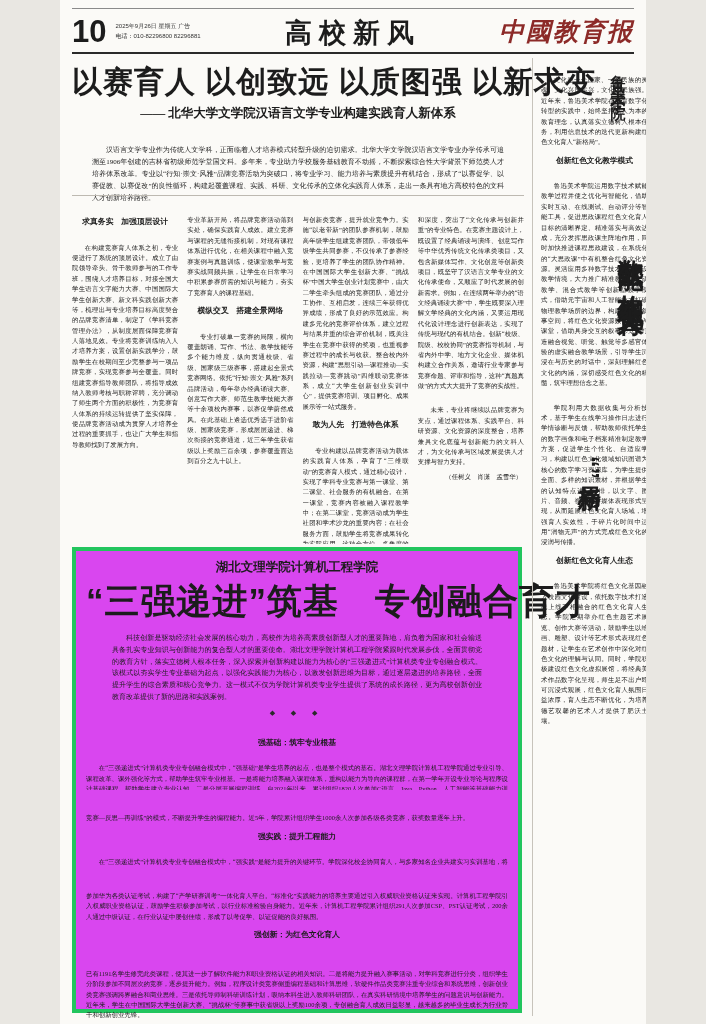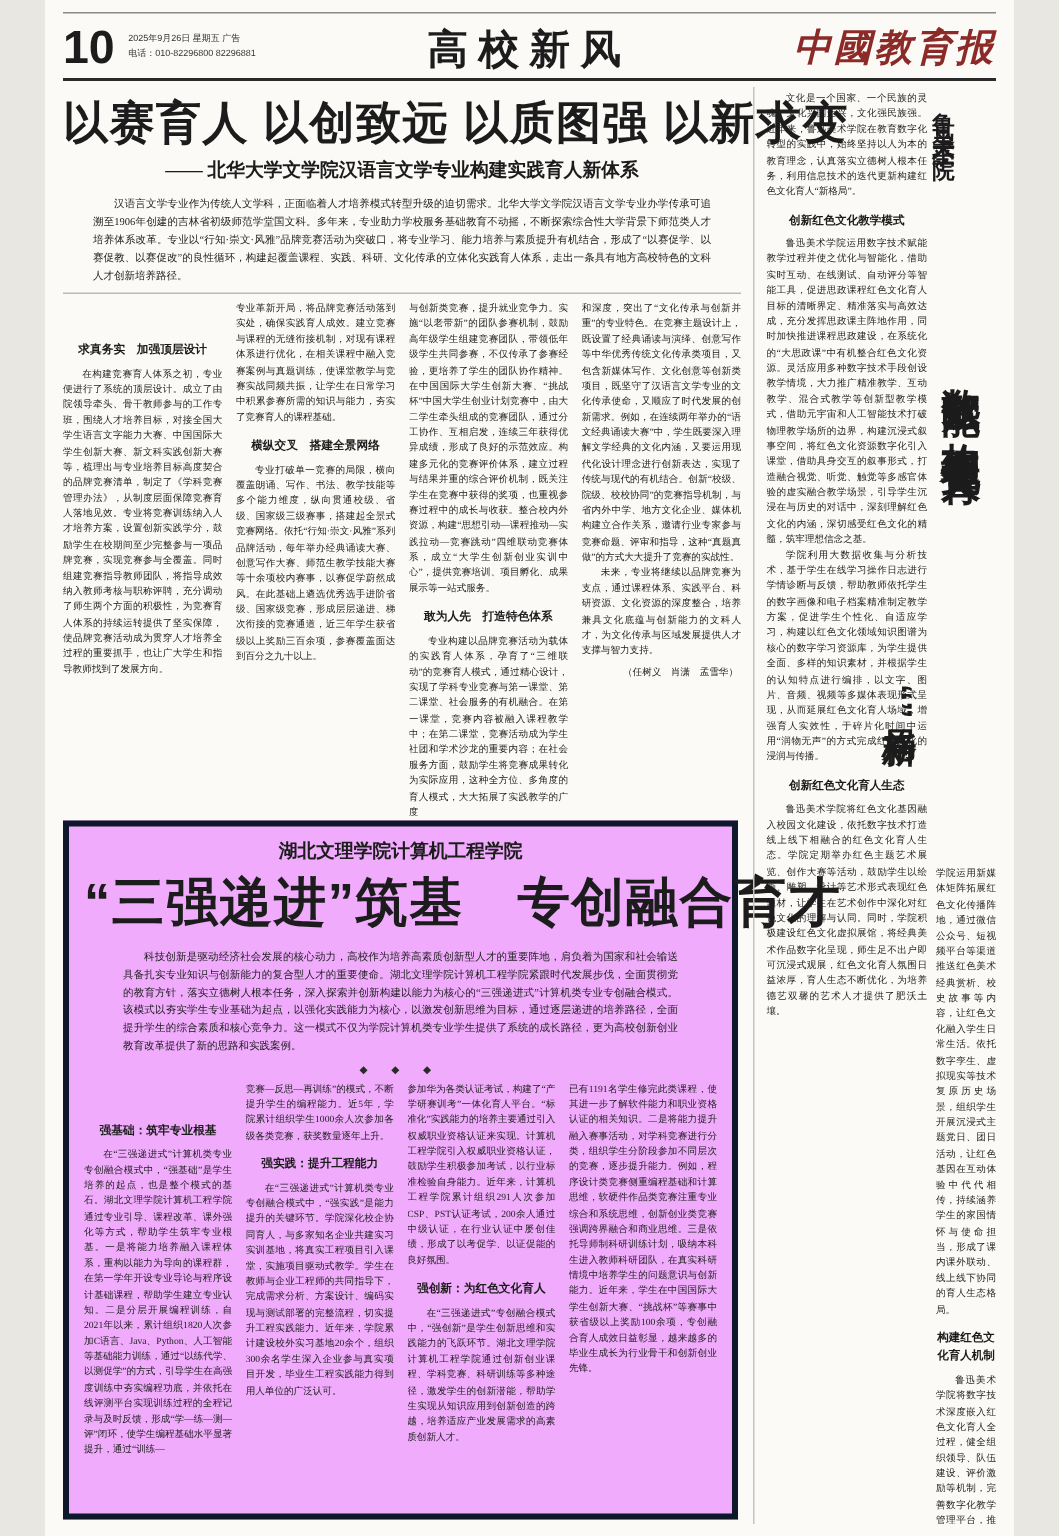--- a/index.html
+++ b/index.html
@@ -1,18 +1,18 @@
 <!DOCTYPE html>
 <html><head>
 <meta charset="utf-8">
 <style>
   * { margin:0; padding:0; box-sizing:border-box; }
   html,body { background:#e9e7e2; }
   #page {
-    position:relative; width:646px; height:1024px; margin:0 auto;
+    position:relative; width:586px; height:1024px; margin:0 auto;
     background:#fbfaf7; color:#1c1c1c; overflow:hidden;
     font-family:"Liberation Serif", serif;
   }
   
   .top-rule { position:absolute; top:8px; left:12px; right:12px; border-top:1px solid #8a8a8a; }
   .header { position:absolute; top:13px; left:12px; right:12px; height:36px; display:flex; align-items:center; }
   .pagenum { font-size:31px; font-weight:bold; font-family:"Liberation Sans",sans-serif; line-height:1; }
   .dateblock { margin-left:9px; font-size:6px; line-height:1.7; color:#333; font-family:"Liberation Sans",sans-serif; }
   .section-title { position:absolute; left:50%; top:2px; transform:translateX(-50%); font-size:27px; font-weight:bold; letter-spacing:7px; white-space:nowrap; }
   .masthead { margin-left:auto; font-size:25px; font-weight:bold; font-style:italic; color:#8c2a28; letter-spacing:2px; white-space:nowrap; }
@@ -23,32 +23,32 @@
   .left-region { position:absolute; left:0; top:0; width:452px; height:100%; }
   .right-region { position:absolute; left:469px; right:0; top:0; height:100%; }
   
   .a1-headline { position:absolute; top:4px; left:0; right:0; text-align:center; font-size:30px; font-weight:bold; letter-spacing:1px; font-family:"Liberation Sans",sans-serif; white-space:nowrap; }
   .a1-subhead  { position:absolute; top:47px; left:0; right:0; text-align:center; font-size:12.5px; font-weight:bold; font-family:Liberation Serif, serif; }
   .a1-intro { position:absolute; top:72px; left:20px; right:20px; font-size:7px; line-height:1.72; text-align:justify; text-indent:2em; }
   .a1-rule { position:absolute; top:137px; left:0; right:0; border-top:1px solid #bdb9b1; }
   .a1-cols { position:absolute; top:143px; left:0; right:0; height:343px; display:flex; gap:9px; overflow:hidden; }
   
   .col { flex:1 1 0; font-size:6.4px; line-height:1.62; overflow:hidden; }
-  .p { text-align:justify; text-indent:2em; }
+  .p { text-align:justify; text-indent:2em;margin-top:14px; }
   .p.cont { text-indent:0; }
   .col-h { text-align:center; font-weight:bold; font-size:7.8px; margin:7px 0 5px; font-family:"Liberation Sans",sans-serif; }
-  .col-h.first { margin-top:26px; }
+  .col-h.first { margin-top:15px; }
   .byline { text-align:right; margin-top:4px; padding-right:2px; }
   
-  .a2 { position:absolute; top:489px; left:0; right:2px; bottom:3px; border:4px solid #0f172a; background:#f0abfc; padding:5px 10px; }
+  .a2 { position:absolute; top:489px; left:0; right:2px; bottom:3px; border:4px solid #22c55e; background:#d946ef; padding:5px 10px; }
   .a2-kicker { text-align:center; font-size:12.5px; font-weight:bold; font-family:"Liberation Sans",sans-serif; margin-top:3px; }
   .a2-headline { text-align:center; font-size:35px; font-weight:bold; letter-spacing:1px; font-family:"Liberation Sans",sans-serif; margin-top:2px; white-space:nowrap; }
   .a2-intro { margin:8px 26px 5px; font-size:7px; line-height:1.68; text-align:justify; text-indent:2em; }
   .a2-divider { text-align:center; font-size:7px; letter-spacing:7px; color:#2a2a2a; margin:3px 0 2px; }
-  .a2-cols { display:flex; gap:9px; height:302px; overflow:hidden; margin-top:5px; }
+  .a2-cols { display:flex; gap:9px; height:302px; overflow:hidden; margin-top:5px;flex-direction:column; }
   
   .a3-colA { position:absolute; left:0; top:3px; width:107px; height:955px; overflow:hidden; font-size:6.4px; line-height:1.62; }
   .a3-vert { position:absolute; left:113px; right:0; top:0; height:514px; }
   .a3-kicker { position:absolute; top:5px; right:27px; writing-mode:vertical-rl; font-size:15px; font-weight:bold; letter-spacing:6px; font-family:"Liberation Sans",sans-serif; }
   .a3-headline { position:absolute; top:180px; right:5px; writing-mode:vertical-rl; font-size:26px; font-weight:bold; letter-spacing:2px; font-family:"Liberation Sans",sans-serif; }
   .a3-quote { position:absolute; top:398px; right:48px; writing-mode:vertical-rl; font-size:23px; font-weight:bold; font-family:"Liberation Sans",sans-serif; }
   .a3-colB { position:absolute; left:113px; right:0; top:520px; bottom:0; overflow:hidden; font-size:6.4px; line-height:1.62; }
   .a3-h { text-align:center; font-weight:bold; font-size:7.7px; margin:7px 0 5px; font-family:"Liberation Sans",sans-serif; }
 </style>
 </head>

